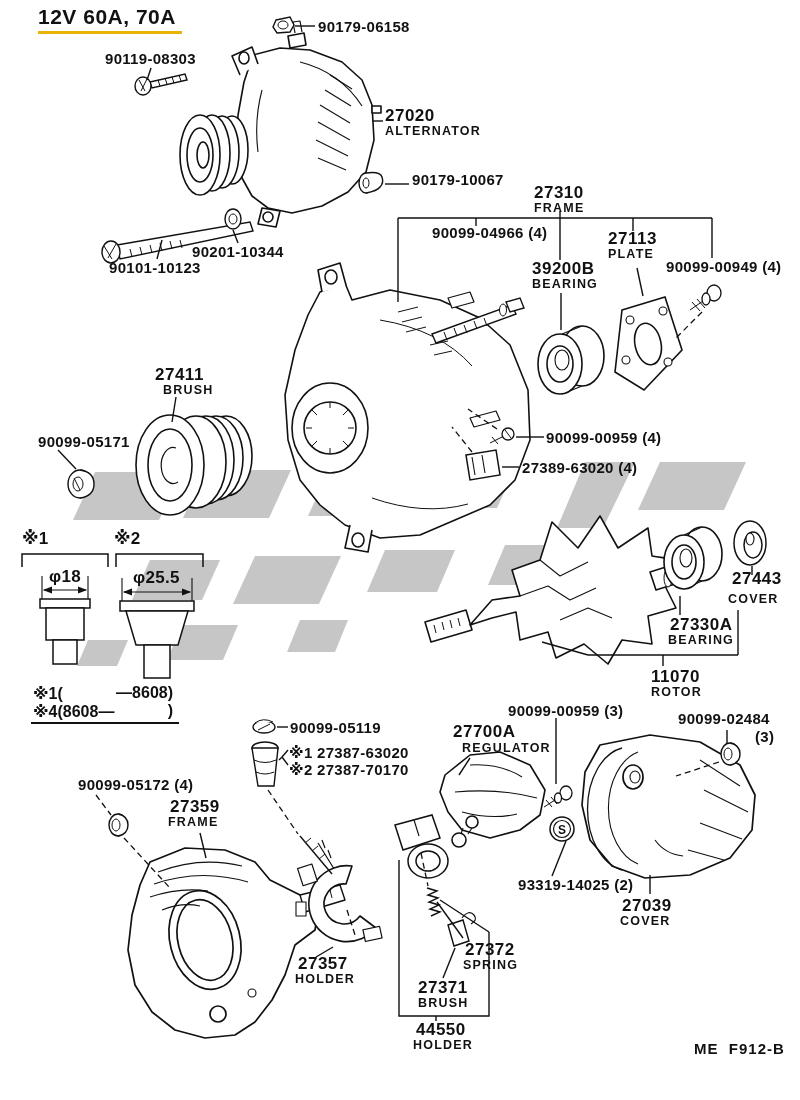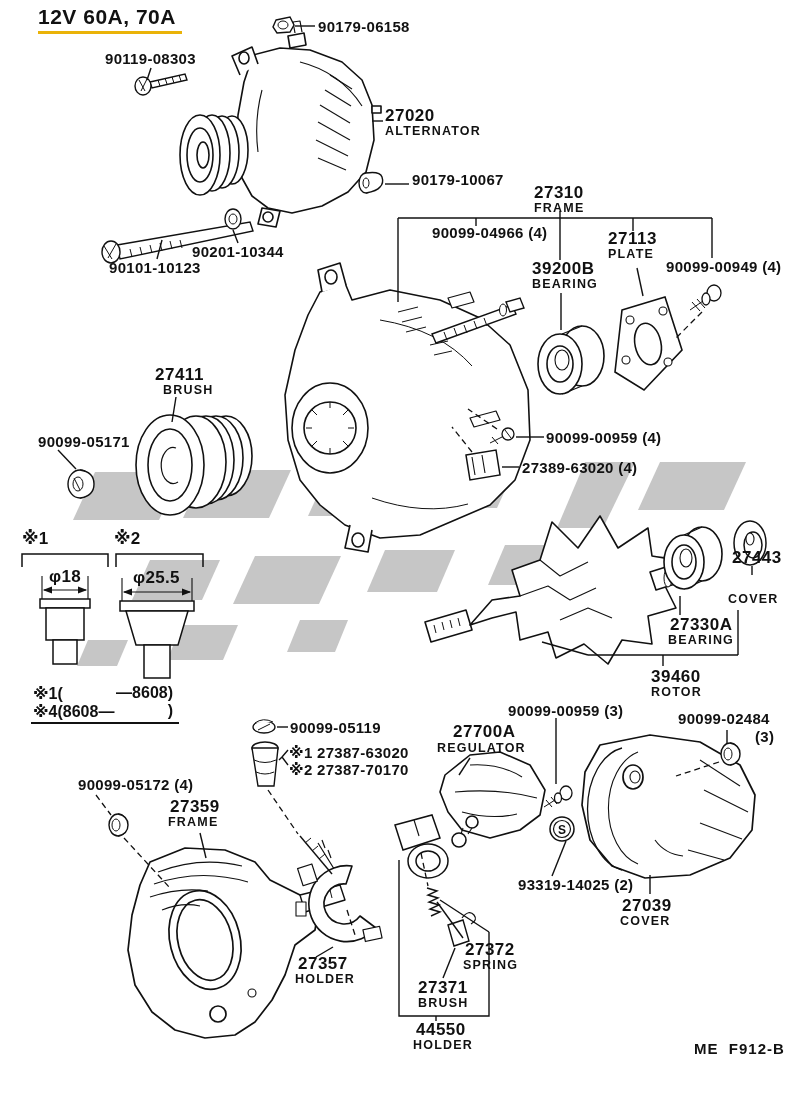--- a/index.html
+++ b/index.html
@@ -400,33 +400,33 @@
 <div class="noterow" style="left:33px;top:684px">
   <span>※1(</span>
       <span>—8608)</span>
 </div>
 <div class="noterow" style="left:33px;top:702px">
   <span>※4(8608—</span>
       <span>)</span>
 </div>
 <div class="noteline"></div>
 
-<div class="lbl num" style="left:732px;top:548px">27443</div>
+<div class="lbl num" style="left:732px;top:569px">27443</div>
 <div class="lbl sub" style="left:728px;top:592px">COVER</div>
 
 <div class="lbl num" style="left:670px;top:615px">27330A</div>
 <div class="lbl sub" style="left:668px;top:633px">BEARING</div>
 
-<div class="lbl num" style="left:651px;top:667px">39460</div>
+<div class="lbl num" style="left:651px;top:667px">11070</div>
 <div class="lbl sub" style="left:651px;top:685px">ROTOR</div>
 
 <div class="lbl call" style="left:508px;top:702px">90099-00959 (3)</div>
 
 <div class="lbl num" style="left:453px;top:722px">27700A</div>
-<div class="lbl sub" style="left:437px;top:741px">REGULATOR</div>
+<div class="lbl sub" style="left:462px;top:741px">REGULATOR</div>
 
 <div class="lbl call" style="left:678px;top:710px">90099-02484</div>
 <div class="lbl call" style="left:755px;top:728px">(3)</div>
 
 <div class="lbl call" style="left:518px;top:876px">93319-14025 (2)</div>
 
 <div class="lbl num" style="left:622px;top:896px">27039</div>
 <div class="lbl sub" style="left:620px;top:914px">COVER</div>
 
 <div class="lbl call" style="left:290px;top:719px">90099-05119</div>

